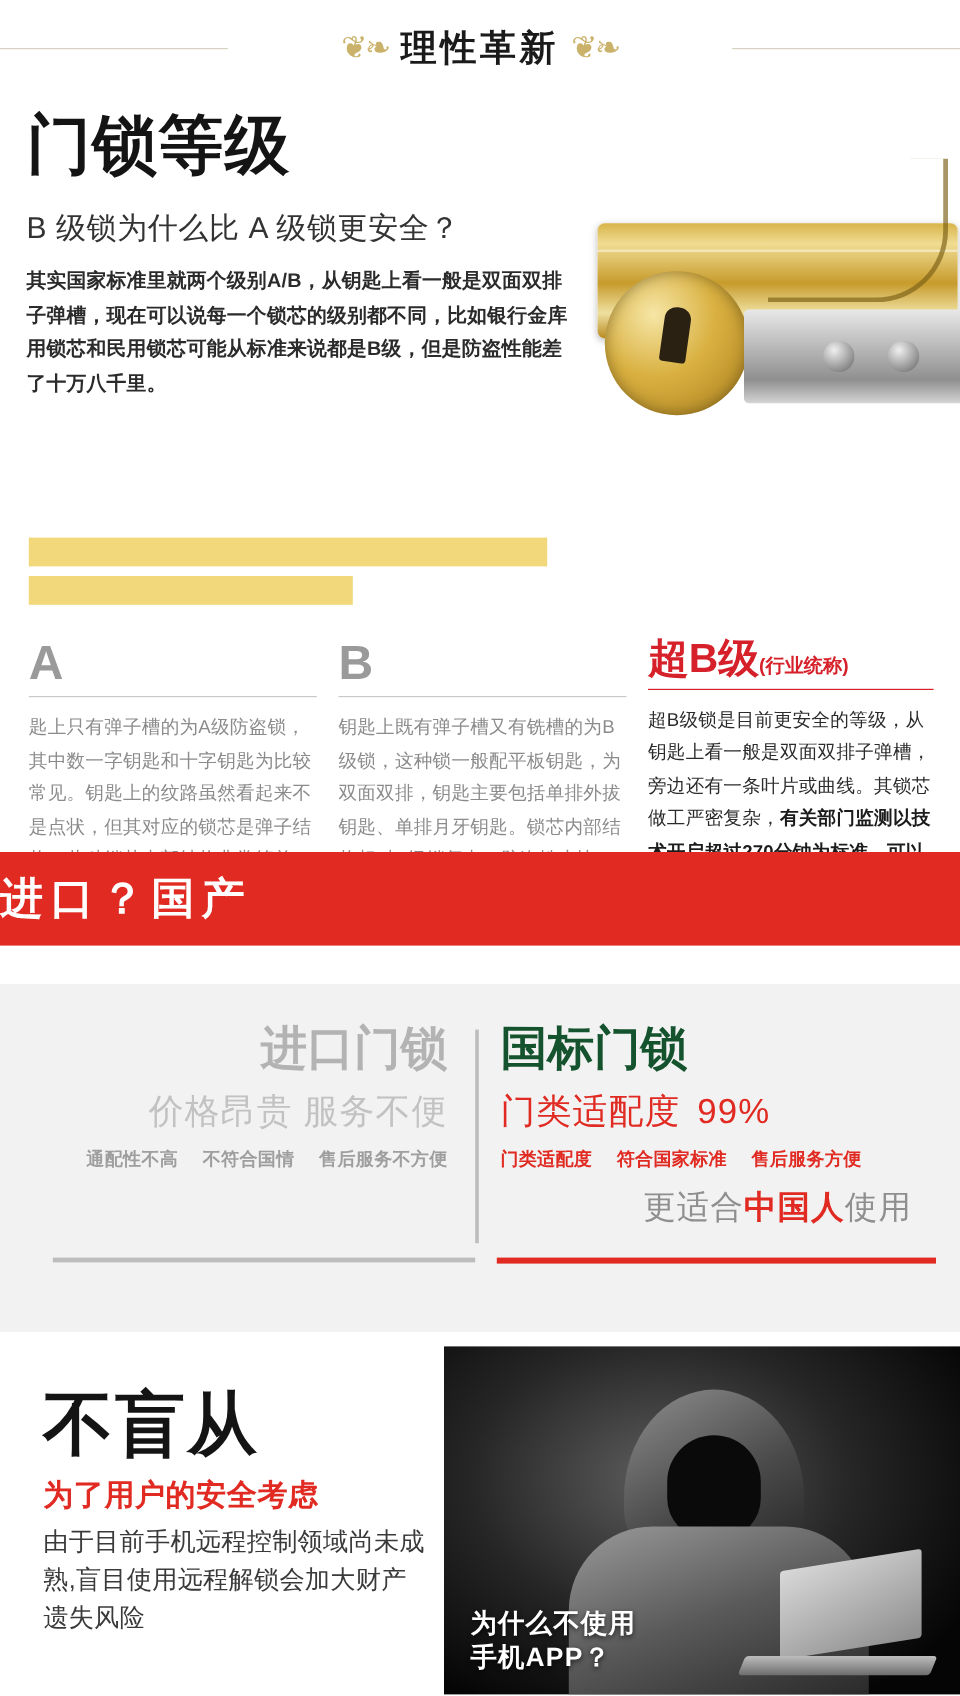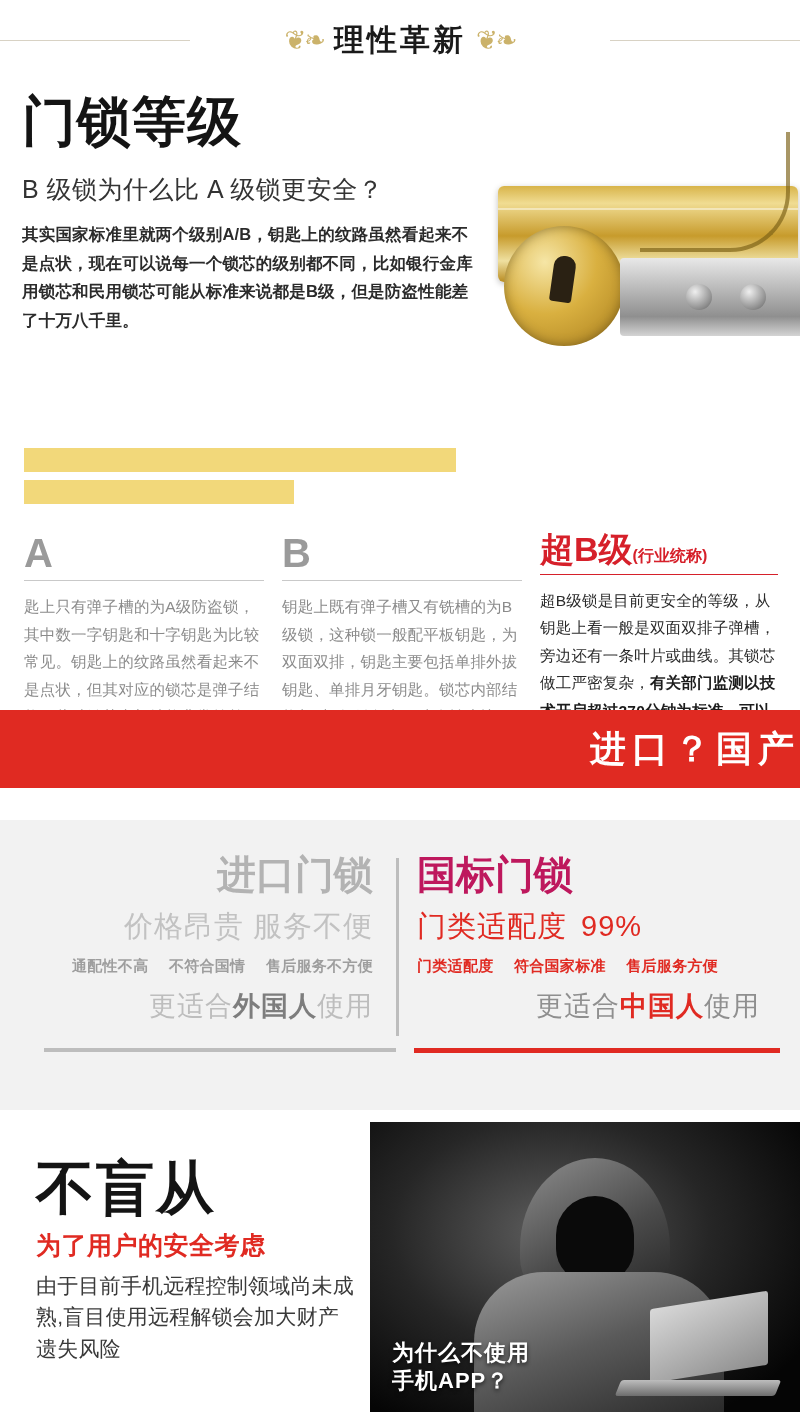--- a/index.html
+++ b/index.html
@@ -214,21 +214,21 @@
   .col-body.dark { color: #2b2b2b; }
   .col-body b { color: #1c1c1c; }
 
   
   .redbar {
     position: relative;
     height: 78px;
     background: #e02a22;
     display: flex;
     align-items: center;
-    justify-content: flex-end;
+    justify-content: flex-start;
   }
   .redbar-title {
     color: #fff;
     font-size: 36px;
     font-weight: bold;
     letter-spacing: 6px;
   }
   .sec2 {
     position: relative;
     height: 290px;
@@ -250,21 +250,21 @@
     width: 3px;
     height: 178px;
     background: #bdbdbd;
   }
   .s2-h {
     font-size: 39px;
     font-weight: bold;
     color: #b3b3b3;
     line-height: 1.1;
   }
-  .s2-h.red { color: #be185d; }
+  .s2-h.red { color: #14532d; }
   .s2-sub {
     margin-top: 10px;
     font-size: 29px;
     color: #c2c2c2;
     letter-spacing: 1px;
   }
   .s2-sub.red { color: #e02a22; }
   .s2-sub .pct { margin-left: 14px; }
   .s2-tags {
     margin-top: 10px;
@@ -432,21 +432,21 @@
       <div class="lock-cyl"></div>
       <div class="lock-keyhole"></div>
       <div class="lock-tail"></div>
       <div class="lock-screw s1"></div>
       <div class="lock-screw s2"></div>
     </div>
 
     <div class="sec1-text">
       <div class="h1">门锁等级</div>
       <div class="h2">B 级锁为什么比 A 级锁更安全？</div>
-      <div class="para">其实国家标准里就两个级别A/B，钥匙上的纹路虽然看起来不是点状，现在可以说每一个锁芯的级别都不同，比如银行金库用锁芯和民用锁芯可能从标准来说都是B级，但是防盗性能差了十万八千里。</div>
+      <div class="para">其实国家标准里就两个级别A/B，从钥匙上看一般是双面双排子弹槽，现在可以说每一个锁芯的级别都不同，比如银行金库用锁芯和民用锁芯可能从标准来说都是B级，但是防盗性能差了十万八千里。</div>
     </div>
 
     <div class="bar-y1"></div>
     <div class="bar-y2"></div>
 
     <div class="cols">
 
       <div class="col">
         <div class="col-head">A</div>
         <div class="col-rule"></div>
@@ -477,21 +477,20 @@
       <div class="divider-v"></div>
 
       <div class="s2-left">
         <div class="s2-h">进口门锁</div>
         <div class="s2-sub">价格昂贵 服务不便</div>
         <div class="s2-tags">
           <span>通配性不高</span>
           <span>不符合国情</span>
           <span>售后服务不方便</span>
         </div>
-        <div class="s2-last"><span>更适合</span><b>外国人</b><span>使用</span></div>
       </div>
 
       <div class="s2-right">
         <div class="s2-h red">国标门锁</div>
         <div class="s2-sub red"><span>门类适配度</span><span class="pct">99%</span></div>
         <div class="s2-tags red">
           <span>门类适配度</span>
           <span>符合国家标准</span>
           <span>售后服务方便</span>
         </div>

